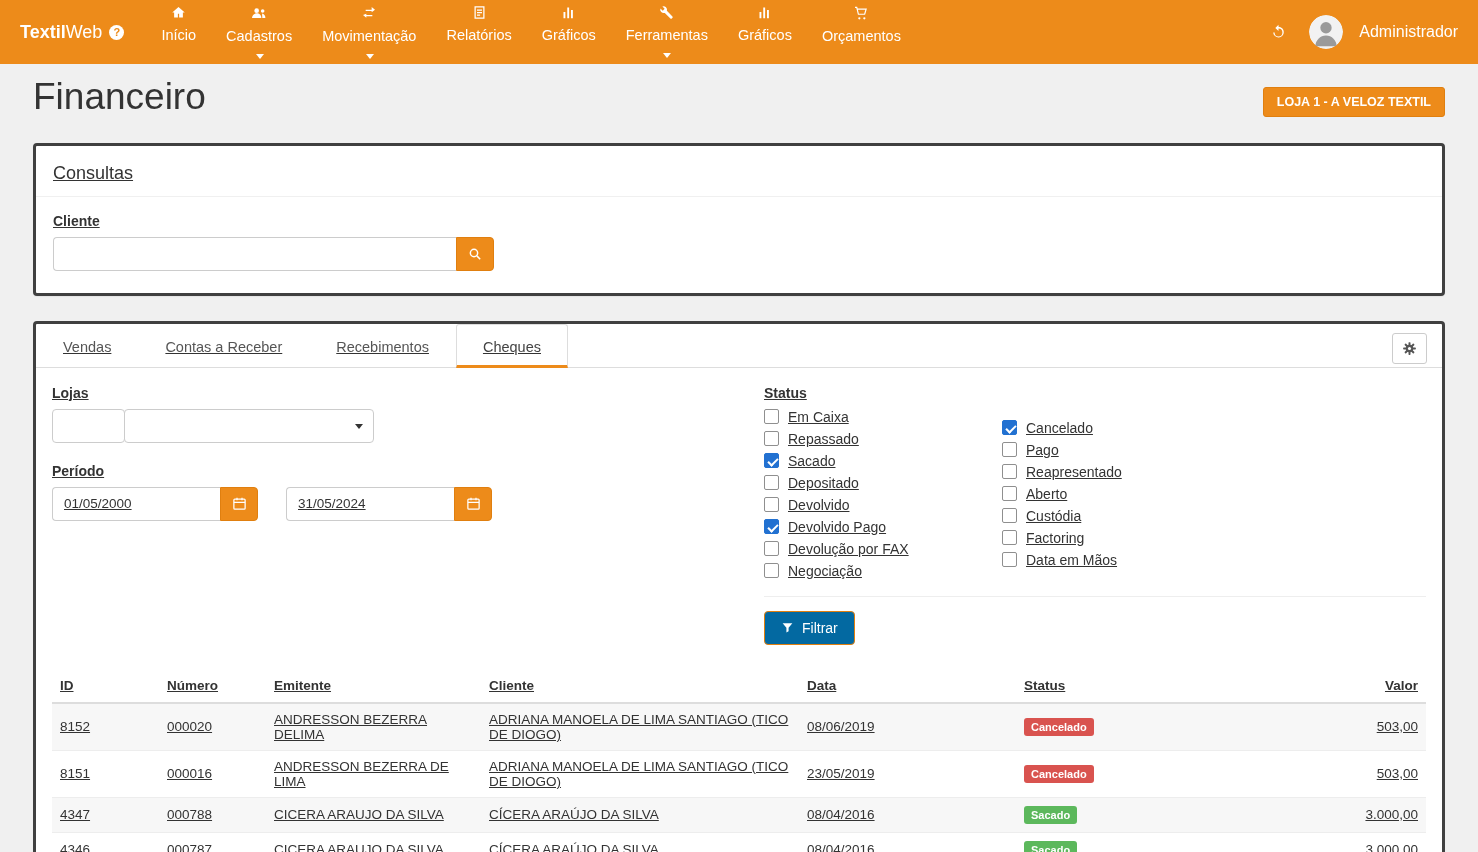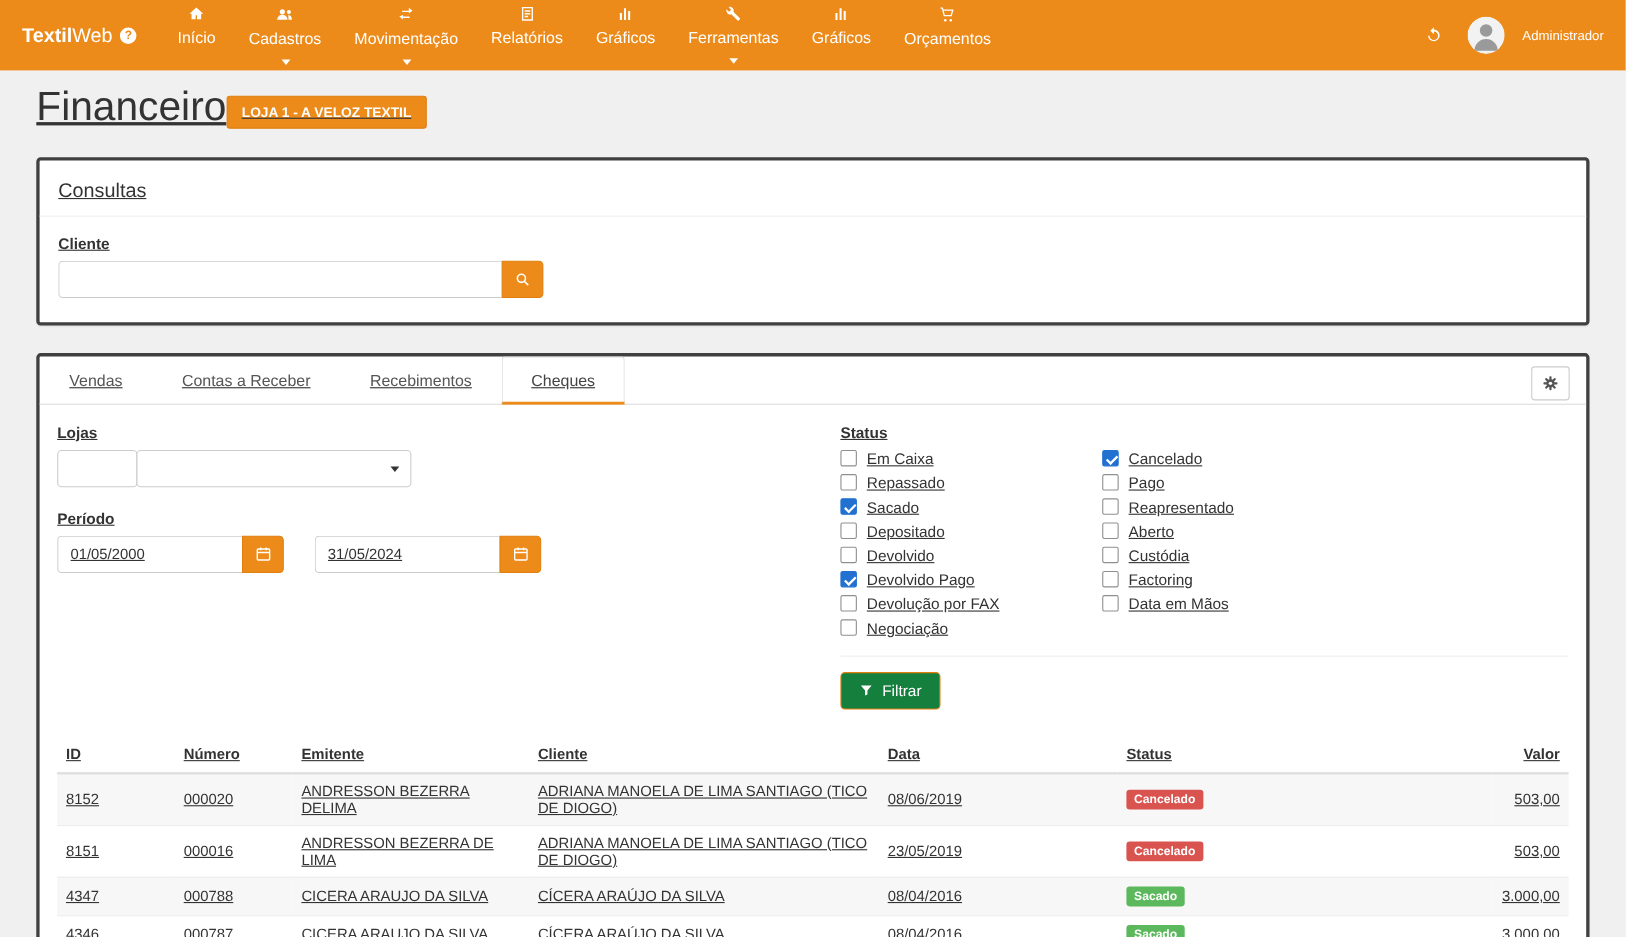--- a/index.html
+++ b/index.html
@@ -28,25 +28,25 @@
     color:#fff; cursor:pointer; white-space:nowrap;flex-direction:column;
   }
   .nav-item svg { flex:none; }
   .caret {
     width:0; height:0; display:inline-block; margin-left:1px; margin-top:3px;
     border:4px solid transparent; border-top:5px solid #fff;
   }
   .nav-right { margin-left:auto; display:flex; align-items:center; gap:16px; }
   .icon-btn { display:flex; align-items:center; justify-content:center; padding:6px; cursor:pointer; }
   .avatar { width:34px; height:34px; border-radius:50%; overflow:hidden; display:block; cursor:pointer; }
-  .username { font-size:12px; cursor:pointer; }
+  .username { font-size:16px; cursor:pointer; }
 
   
   .content { padding:12px 33px 0; }
-  .page-header { display:flex; align-items:center; margin-bottom:24px;text-decoration:underline; }
+  .page-header { display:flex; justify-content:space-between; align-items:center; margin-bottom:24px; }
   .page-title { font-size:37px; font-weight:500; margin:0; color:#333; line-height:1.15; }
   .store-btn {
     background:#ed8b1a; color:#fff; border:1px solid #e07f0f; border-radius:3px;
     font-family:inherit; font-size:12.5px; font-weight:bold; padding:7px 13px; cursor:pointer;
     align-self:flex-end; margin-bottom:2px;
   }
   .card {
     background:#fff; border:3px solid #404040; border-radius:4px;
     box-shadow:0 1px 1px rgba(0,0,0,.05); margin-bottom:25px;text-decoration:underline;
   }
@@ -96,35 +96,35 @@
   }
   .loja-select {
     width:100%; height:34px; border:1px solid #ccc; border-radius:4px; background:#fff;
     -webkit-appearance:none; appearance:none; padding:0 10px; font-family:inherit; font-size:13.5px; color:#333;
   }
   .period-row { display:flex; gap:28px; }
   .date-input {
     width:168px; height:34px; border:1px solid #ccc; border-right:none; border-radius:4px 0 0 4px;
     padding:0 11px; font-family:inherit; font-size:13.5px; color:#333; outline:none;
   }
-  .status-cols { display:flex; }
+  .status-cols { display:flex;align-items:center; }
   .status-col { width:238px; display:flex; flex-direction:column; gap:6px; }
   .cb-row { display:flex; align-items:center; gap:9px; font-size:14px; color:#333; height:16px; cursor:pointer; }
   .cb {
     width:15px; height:15px; border:1px solid #8f8f8f; border-radius:2px; background:#fff;
     position:relative; flex:none;
   }
   .cb-row[data-checked="true"] .cb { background:#2271d1; border-color:#2271d1; }
   .cb-row[data-checked="true"] .cb::after {
     content:""; position:absolute; left:4.5px; top:1.5px; width:4px; height:8px;
     border:solid #fff; border-width:0 2px 2px 0; transform:rotate(45deg);
   }
   .filter-divider { border:none; border-top:1px solid #eee; margin:17px 0 14px; }
   .filtrar-btn {
-    display:inline-flex; align-items:center; gap:8px; background:#15803d; color:#fff;
+    display:inline-flex; align-items:center; gap:8px; background:#0369a1; color:#fff;
     border:1px solid #e07f0f; border-radius:4px; padding:8px 16px; font-family:inherit;
     font-size:14px; cursor:pointer;
   }
 
   
   .table-wrap { margin-top:24px; }
   table { border-collapse:collapse; width:100%; font-size:13.5px; color:#333; }
   th { text-align:left; padding:9px 8px; border-bottom:2px solid #ddd; font-size:13.5px; }
   td { padding:8px 8px; }
   tbody tr { border-top:1px solid #ededed;margin-top:29px; }

